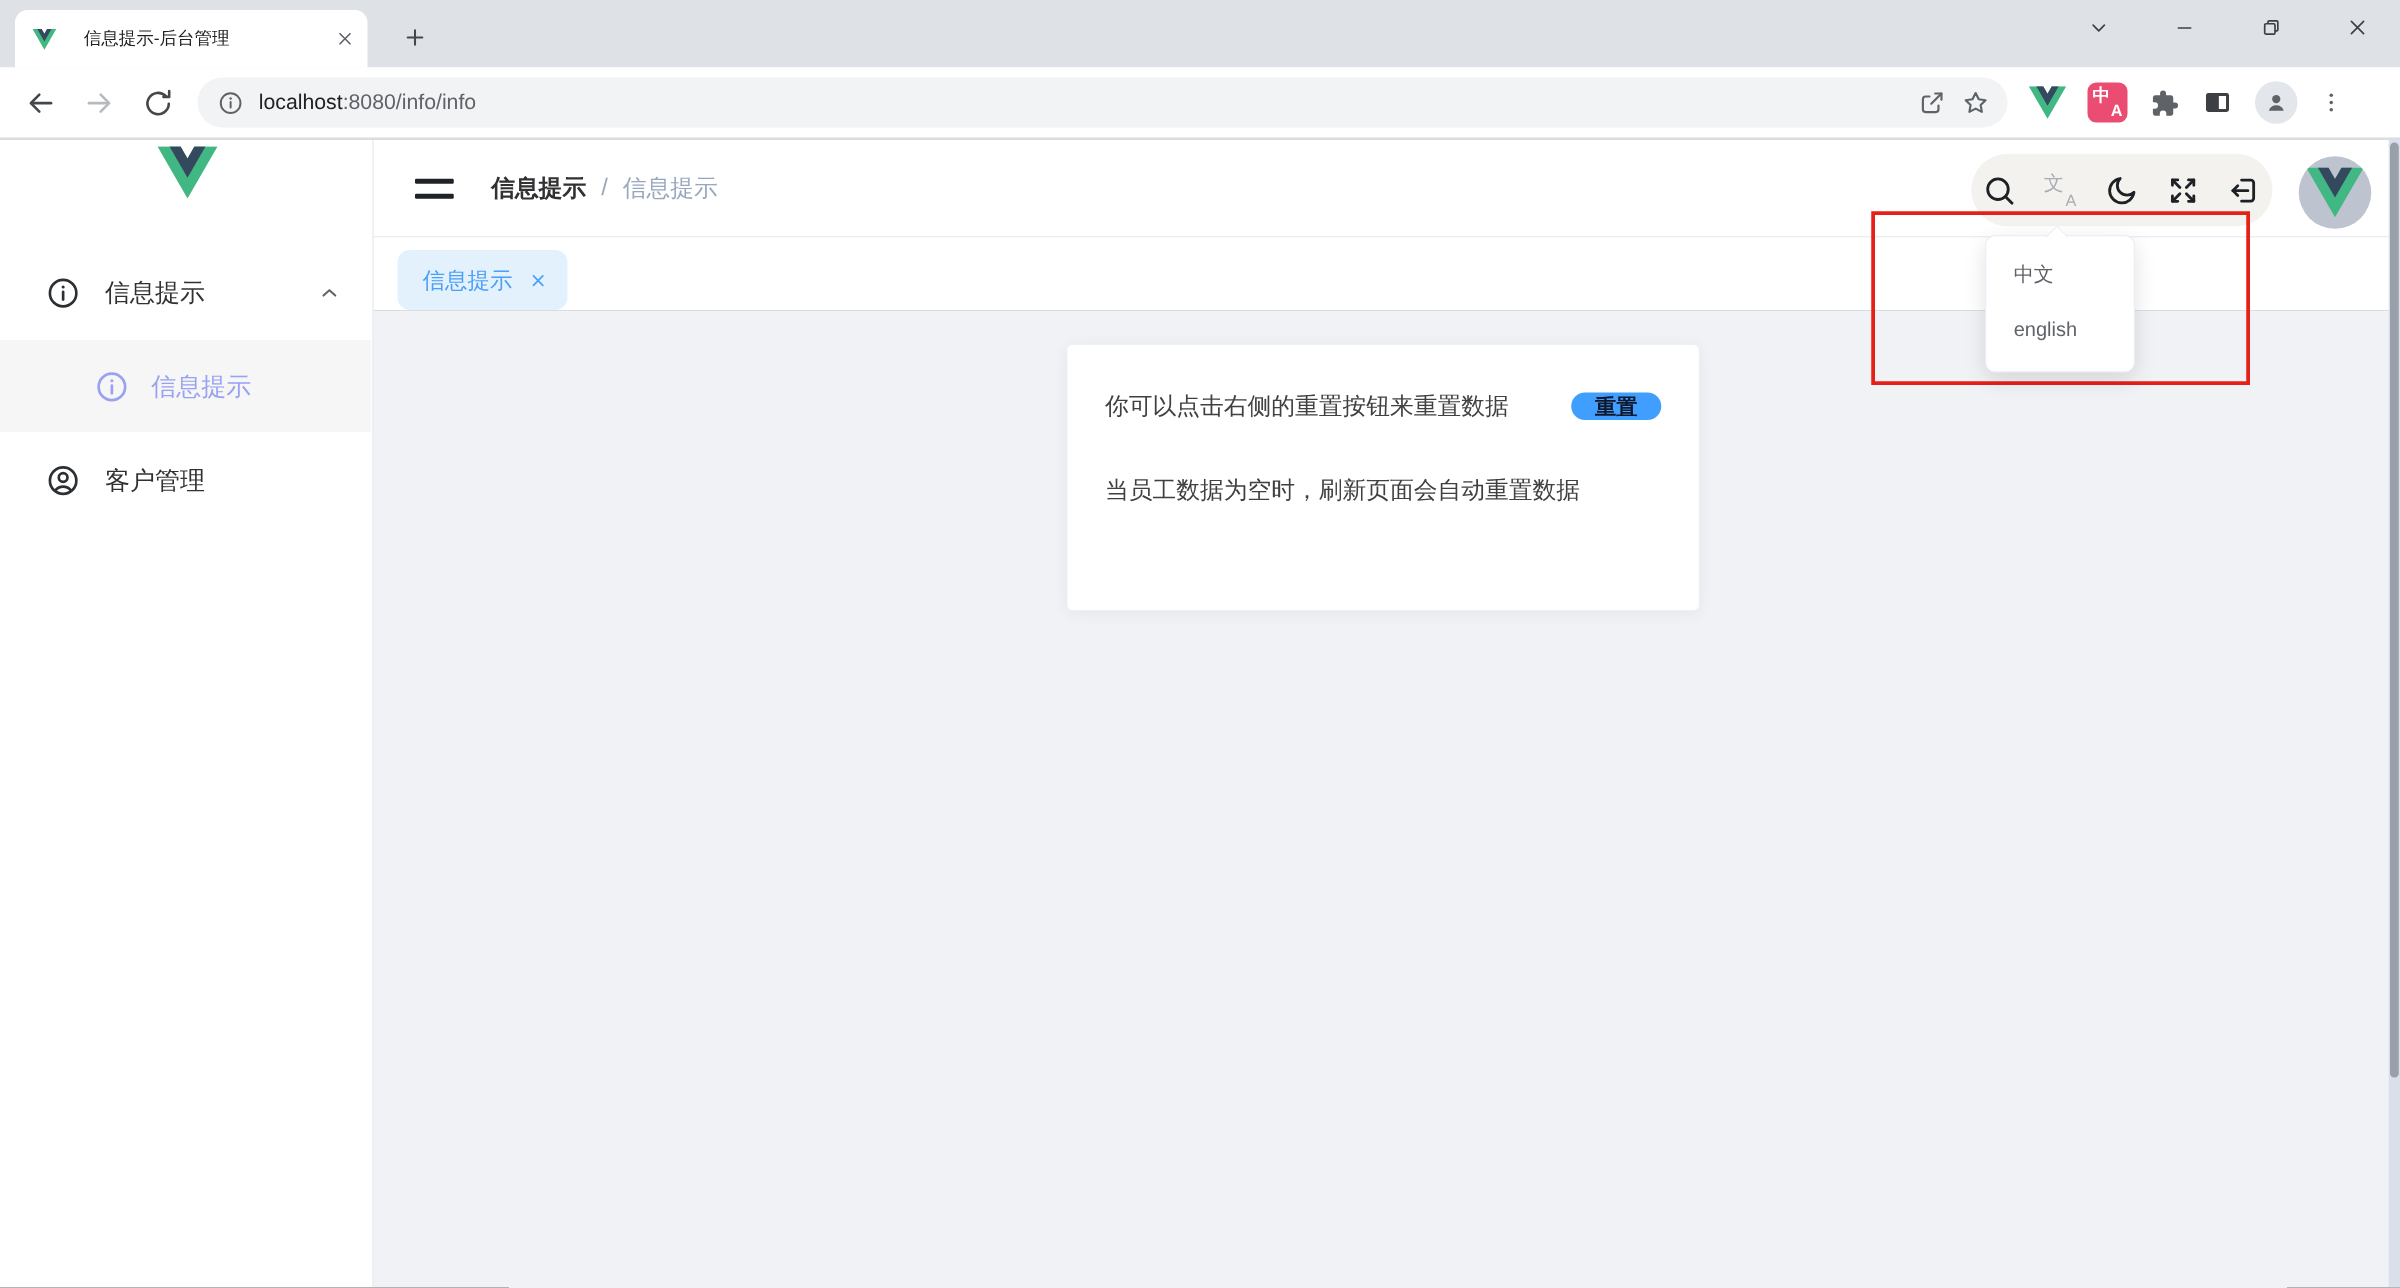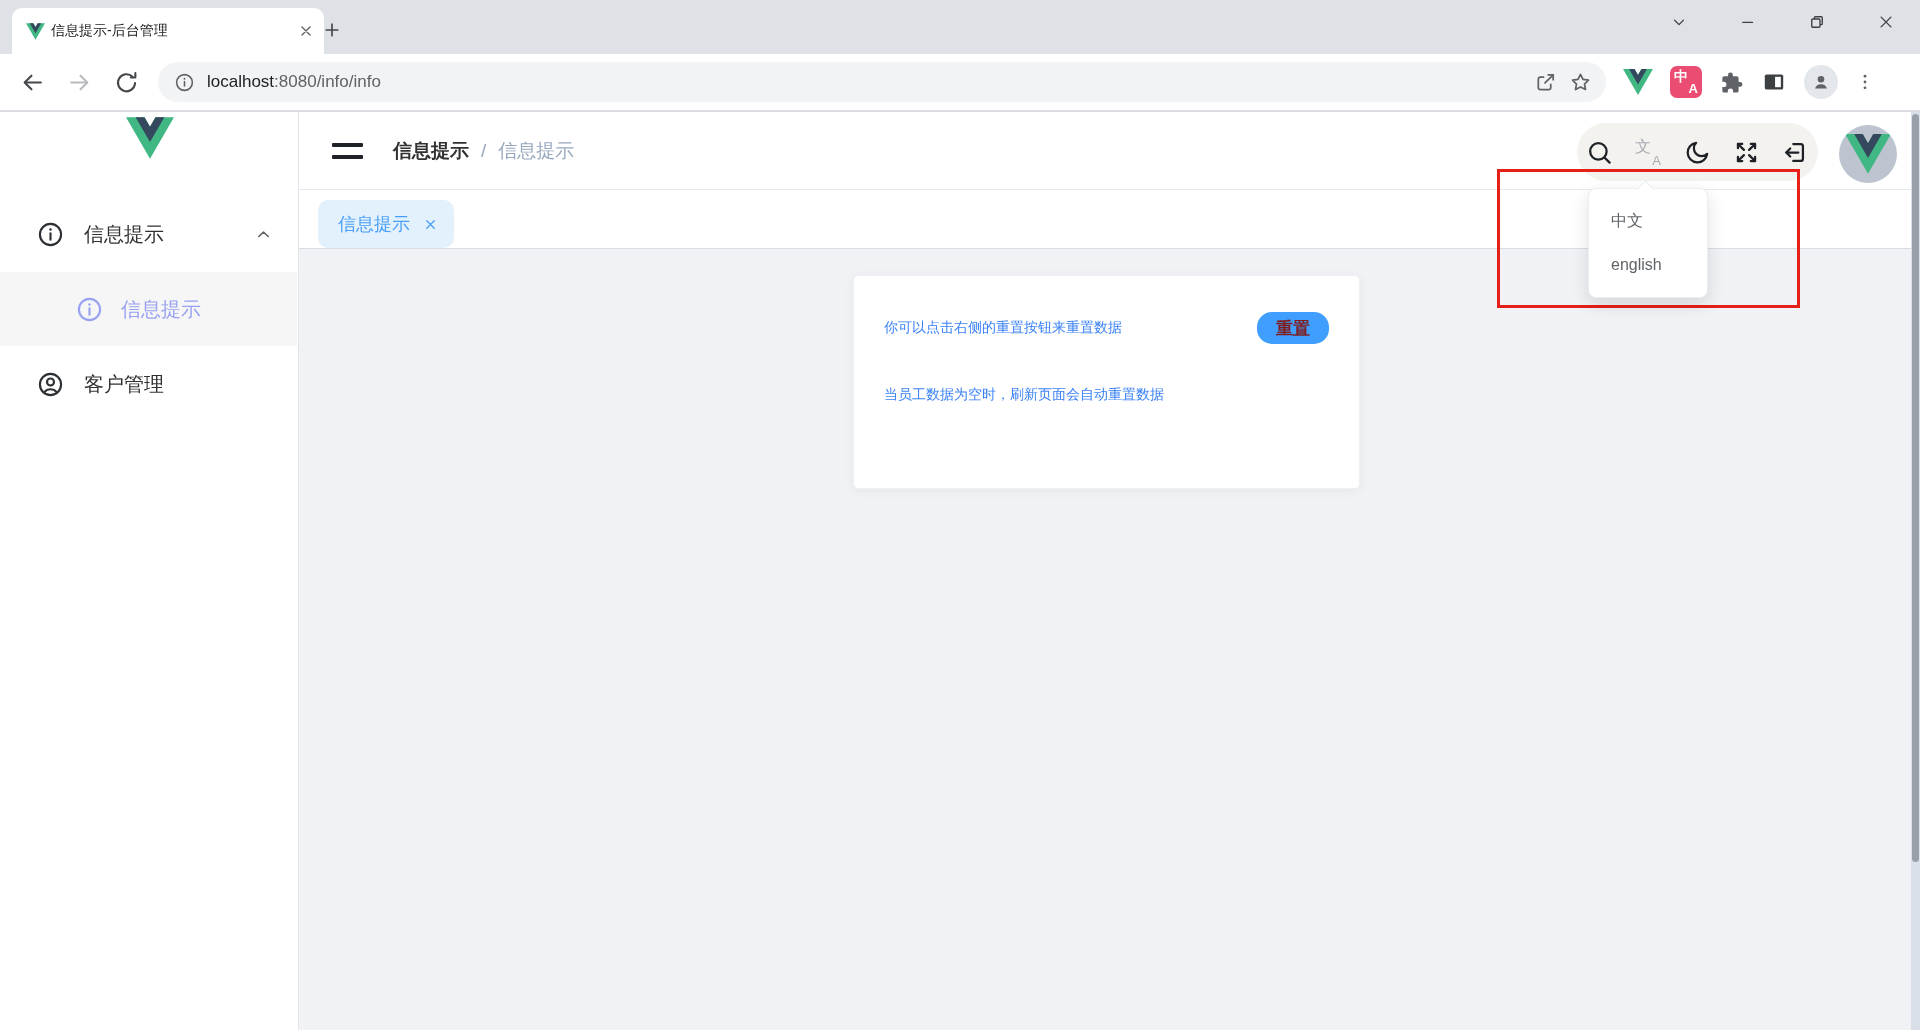--- a/index.html
+++ b/index.html
@@ -1,22 +1,22 @@
 <!DOCTYPE html>
 <html><head>
 <meta charset="utf-8">
 <style>
   * { margin:0; padding:0; box-sizing:border-box; }
   body { background:#2b2b2b; font-family:"Liberation Sans","DejaVu Sans",sans-serif; }
   .screen { position:relative; width:1920px; height:1030px; background:#fff; overflow:hidden; margin:0 auto; }
 
   
   .tabstrip { position:absolute; left:0; top:0; width:1920px; height:54px; background:#dee1e6; }
-  .browser-tab { position:absolute; left:12px; top:8px; width:312px; height:46px; background:#fff;
-                 border-radius:10px 10px 0 0; display:flex; align-items:center; padding:0 10px 0 14px; gap:6px; }
+  .browser-tab { position:absolute; left:12px; top:8px; width:282px; height:46px; background:#fff;
+                 border-radius:10px 10px 0 0; display:flex; align-items:center; padding:0 10px 0 14px; gap:22px; }
   .tab-title { flex:1; font-size:14px; color:#202124; white-space:nowrap; overflow:hidden; }
   .icon-btn { display:flex; align-items:center; justify-content:center; cursor:pointer; background:none; border:none; }
   .new-tab { position:absolute; left:316px; top:14px; width:32px; height:32px; border-radius:50%; }
   .win-controls { position:absolute; right:0; top:0; display:flex; height:44px; }
   .win-btn { width:69px; height:44px; display:flex; align-items:center; justify-content:center; background:none; border:none; cursor:pointer; }
 
   .toolbar { position:absolute; left:0; top:54px; width:1920px; height:58px; background:#fff;
              border-bottom:2px solid #d9dce0; display:flex; align-items:center; }
   .nav-btn { width:44px; height:44px; border-radius:50%; margin-left:3px; }
   .nav-btn:first-child { margin-left:10px; }
@@ -66,22 +66,22 @@
   .tabbar { position:absolute; left:299px; top:190px; width:1621px; height:59px; background:#fff; border-bottom:1px solid #d8dce5; }
   .tab-chip { position:absolute; left:19px; top:10px; height:48px; background:#e3f1fd; border-radius:10px;
               display:flex; align-items:center; padding:0 16px 0 20px; gap:13px; cursor:pointer; }
   .tab-chip-label { font-size:18px; color:#4aa0f8; }
 
   
   .content { position:absolute; left:299px; top:249px; width:1621px; height:781px; background:#f0f2f5; }
   .card { position:absolute; left:554px; top:26px; width:507px; height:214px; background:#fff; border-radius:5px;
           border:1px solid #eef0f3; box-shadow:0 2px 12px rgba(0,0,0,.05); padding:0 30px; }
   .card-row1 { margin-top:36px; display:flex; align-items:center; justify-content:space-between; }
-  .card-text { font-size:14px; color:#3b82f6; }
-  .reset-btn { width:72px; height:32px; background:#409eff; color:#7f1d1d; border:none; border-radius:15px;
+  .card-text { font-size:19px; color:#404040; }
+  .reset-btn { width:72px; height:22px; background:#409eff; color:#0f172a; border:none; border-radius:15px;
                font-size:17px; font-weight:700; cursor:pointer; font-family:inherit; }
   .card-row2 { margin-top:41px;font-family:Liberation Serif, serif; }
 
   
   .lang-popover { position:absolute; left:1588px; top:188px; width:120px; background:#fff; border:1px solid #ebeef5;
                   border-radius:8px; box-shadow:0 6px 18px rgba(0,0,0,.12); padding:10px 0; z-index:60; }
   .lang-popover::before { content:""; position:absolute; top:-6.5px; left:50px; width:12px; height:12px; background:#fff;
                   border-left:1px solid #ebeef5; border-top:1px solid #ebeef5; transform:rotate(45deg); }
   .lang-item { height:44px; line-height:44px; padding-left:22px; font-size:16px; color:#5f6368; cursor:pointer; }
 

